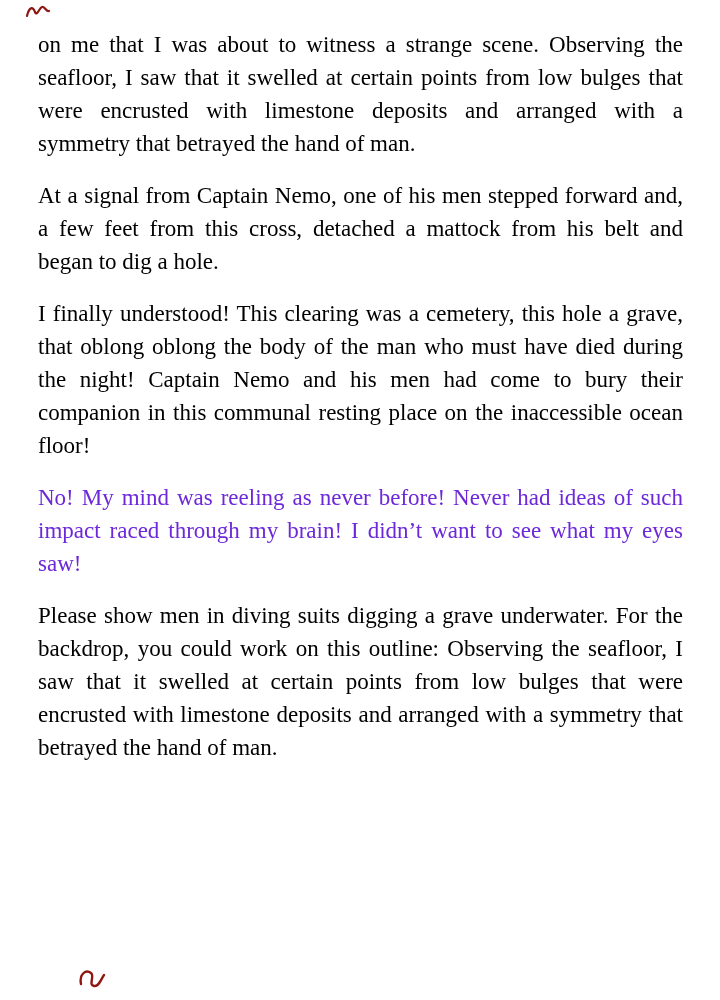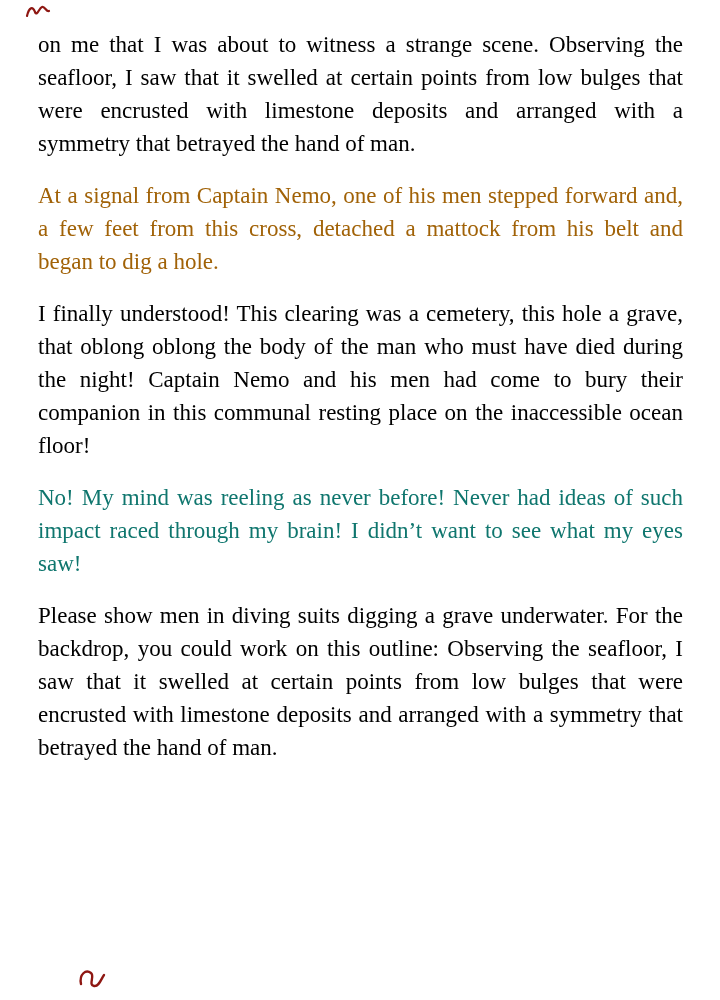--- a/index.html
+++ b/index.html
@@ -47,23 +47,23 @@
 <body>
 
 <div class="page" style="background: rgb(255, 255, 255);">
 
   <svg class="scribble scribble-top" width="26" height="18" viewBox="0 0 26 18">
     <path d="M2 13 C4 4, 8 3, 10 9 C12 14, 14 5, 17 4 C20 3, 21 9, 24 8" fill="none" stroke-width="2.2" stroke-linecap="round" stroke="#8e1712"></path>
   </svg>
 
   <div class="text-column">
     <p style="color: rgb(0, 0, 0);">on me that I was about to witness a strange scene. Observing the seafloor, I saw that it swelled at certain points from low bulges that were encrusted with limestone deposits and arranged with a symmetry that betrayed the hand of man.</p>
-    <p style="color: #a16207;">At a signal from Captain Nemo, one of his men stepped forward and, a few feet from this cross, detached a mattock from his belt and began to dig a hole.</p>
+    <p style="color: #000000;">At a signal from Captain Nemo, one of his men stepped forward and, a few feet from this cross, detached a mattock from his belt and began to dig a hole.</p>
     <p style="color: rgb(0, 0, 0);">I finally understood! This clearing was a cemetery, this hole a grave, that oblong oblong the body of the man who must have died during the night! Captain Nemo and his men had come to bury their companion in this communal resting place on the inaccessible ocean floor!</p>
-    <p style="color: #0f766e;">No! My mind was reeling as never before! Never had ideas of such impact raced through my brain! I didn’t want to see what my eyes saw!</p>
+    <p style="color: #6d28d9;">No! My mind was reeling as never before! Never had ideas of such impact raced through my brain! I didn’t want to see what my eyes saw!</p>
     <p style="color: rgb(0, 0, 0); font-family: Liberation Serif, serif;">Please show men in diving suits digging a grave underwater. For the backdrop, you could work on this outline: Observing the seafloor, I saw that it swelled at certain points from low bulges that were encrusted with limestone deposits and arranged with a symmetry that betrayed the hand of man.</p>
   </div>
 
   <svg class="scribble scribble-bottom" width="30" height="26" viewBox="0 0 30 26">
     <path d="M4 19 C2 9, 9 4, 14 8 C18 11, 11 20, 17 21 C22 22, 24 14, 27 10" fill="none" stroke-width="2.4" stroke-linecap="round" stroke="#8e1712"></path>
   </svg>
 
 </div>
 
 </body></html>

